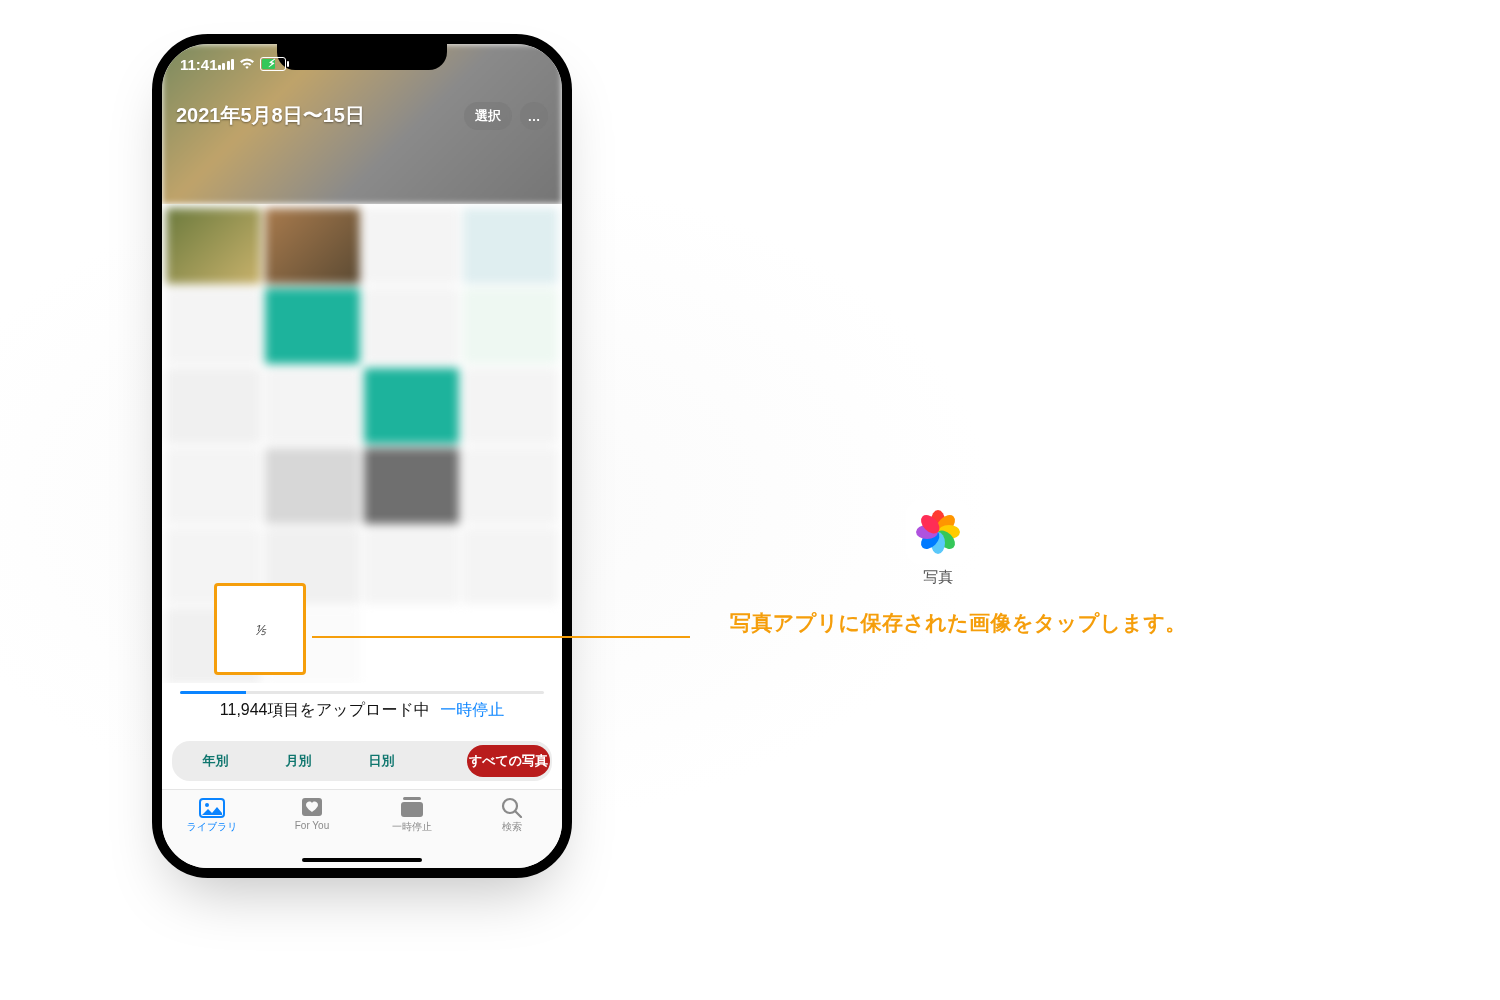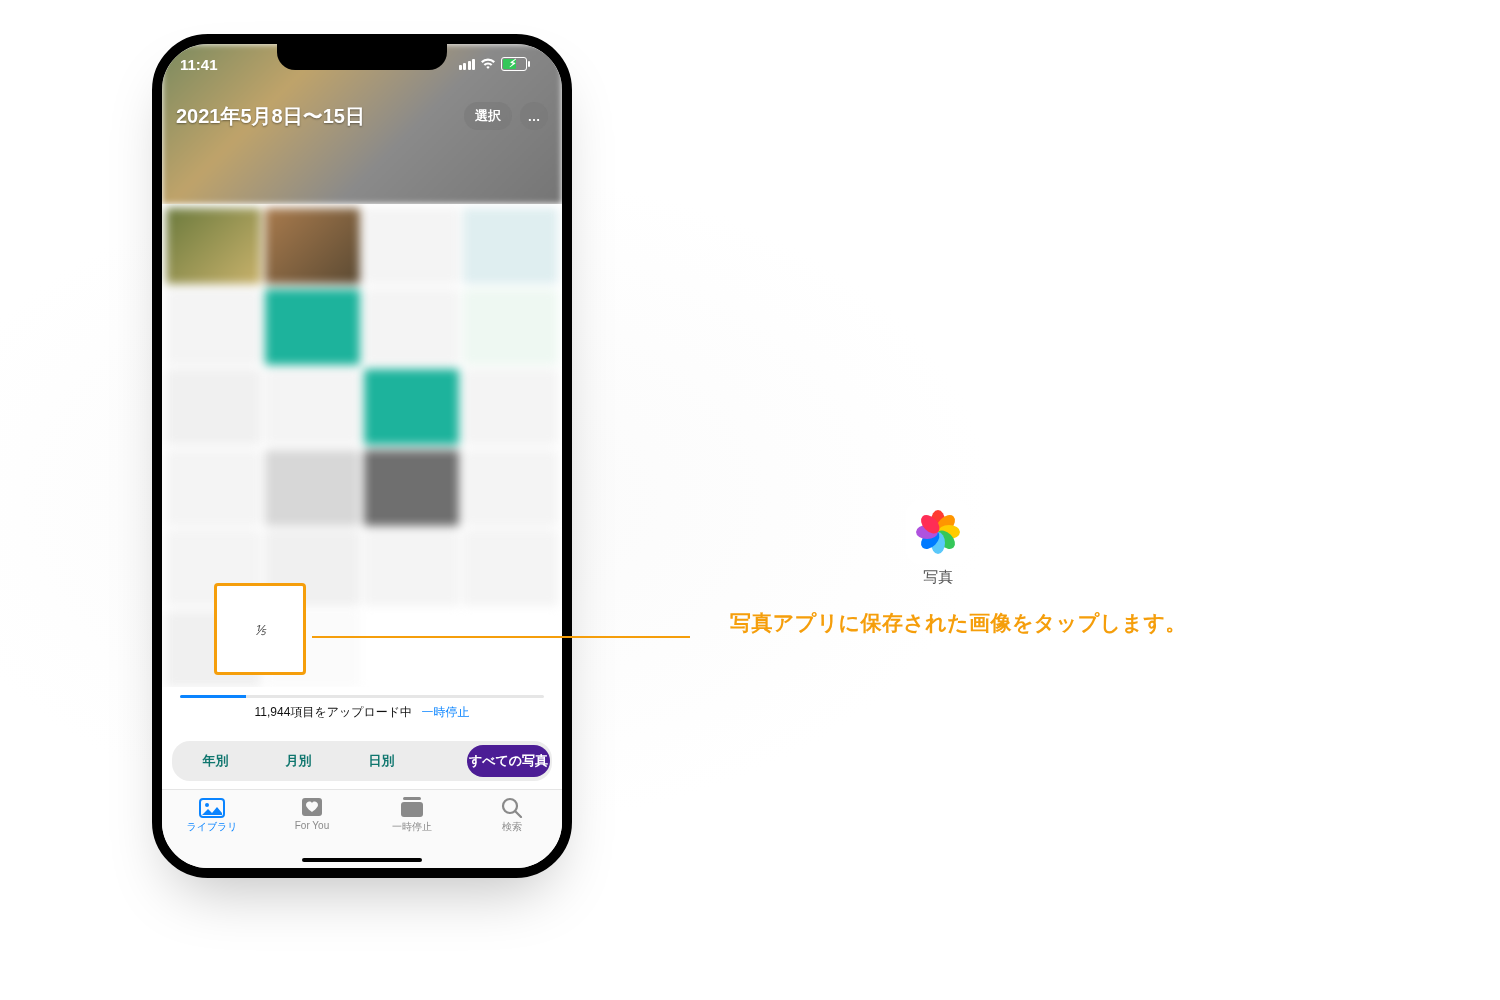--- a/index.html
+++ b/index.html
@@ -3,54 +3,54 @@
 <meta charset="utf-8">
 <style>
   html,body{margin:0;padding:0;width:1500px;height:1000px;background:#fff;font-family:-apple-system,"Hiragino Sans","Helvetica Neue",sans-serif;}
   .canvas{position:relative;width:1500px;height:1000px;background:radial-gradient(60% 55% at 30% 50%,#fafafa 0%,#ffffff 60%);}
   
   .phone{position:absolute;left:152px;top:34px;width:400px;height:824px;border:10px solid #000;border-radius:56px;background:#fff;box-shadow:0 30px 60px -20px rgba(0,0,0,.25);overflow:hidden;}
   .notch{position:absolute;top:0;left:50%;transform:translateX(-50%);width:170px;height:26px;background:#000;border-radius:0 0 18px 18px;z-index:50;}
   .screen{position:absolute;inset:0;display:flex;flex-direction:column;}
   
   .hero{position:relative;height:160px;background:linear-gradient(135deg,#7a8a5f 0%,#bfa36a 30%,#8a8a8a 60%,#757575 100%);filter:blur(3px);}
-  .status{position:absolute;top:0;left:0;right:17px;height:40px;display:flex;align-items:center;justify-content:space-between;padding:0 18px;color:#fff;font-weight:600;font-size:15px;z-index:60;filter:none;}
+  .status{position:absolute;top:0;left:0;right:17px;height:40px;display:flex;align-items:center;padding:0 18px;color:#fff;font-weight:600;font-size:15px;z-index:60;filter:none;}
   .status-right{display:flex;align-items:center;gap:5px;}
   .bars{display:inline-flex;align-items:flex-end;gap:1.5px;}
   .bars i{width:3px;background:#fff;border-radius:1px;display:block;}
   .bars i:nth-child(1){height:5px}.bars i:nth-child(2){height:7px}.bars i:nth-child(3){height:9px}.bars i:nth-child(4){height:11px}
   .batt{width:24px;height:12px;border:1.5px solid #fff;border-radius:3px;position:relative;}
   .batt::after{content:"";position:absolute;right:-4px;top:3px;width:2px;height:6px;background:#fff;border-radius:1px;}
   .batt i{position:absolute;left:1px;top:1px;bottom:1px;width:55%;background:#34c759;border-radius:1px;}
   .batt .bolt{position:absolute;left:7px;top:-1px;color:#fff;font-size:11px;line-height:12px;}
-  .titlebar{position:absolute;left:0;right:0;top:58px;display:flex;align-items:center;justify-content:space-between;padding:0 14px;z-index:60;}
+  .titlebar{position:absolute;left:0;right:0;top:58px;display:flex;justify-content:space-between;padding:0 14px;z-index:60;}
   .title{color:#fff;font-weight:700;font-size:20px;text-shadow:0 1px 2px rgba(0,0,0,.4);}
   .title-actions{display:flex;gap:8px;}
   .pill{background:rgba(120,120,120,.58);backdrop-filter:blur(2px);color:#fff;border-radius:14px;height:28px;min-width:28px;padding:0 10px;display:flex;align-items:center;justify-content:center;font-size:13px;font-weight:600;}
   .pill.round{width:28px;padding:0;}
   
   .grid{flex:1;position:relative;background:#fff;overflow:hidden;}
   .grid-blur{position:absolute;inset:0;display:grid;grid-template-columns:repeat(4,1fr);gap:4px;padding:4px 4px 0 4px;filter:blur(5px);}
   .cell{background:#e9e9e9;border-radius:2px;}
   .cA{background:linear-gradient(135deg,#6b7a3d,#c9b26c);} .cB{background:linear-gradient(135deg,#a97b4d,#5b4a33);}
   .cC{background:#f4f4f4;} .cD{background:#dfeef0;} .cE{background:#eef8f2;}
   .cF{background:#1db39c;} .cG{background:#f0f0f0;} .cH{background:#d7d7d7;}
   .cI{background:#6f6f6f;}
   .grid-blur .cell{height:76px;}
   .highlight{position:absolute;left:52px;top:379px;width:86px;height:86px;border:3px solid #f59e0b;border-radius:4px;background:#fff;z-index:30;display:flex;align-items:center;justify-content:center;color:#555;font-size:14px;font-style:italic;}
   
   .summary{padding:14px 18px 2px;text-align:center;font-weight:700;font-size:14px;color:#111;}
   .progress{height:3px;background:#e6e6e6;margin:8px 18px 6px;border-radius:2px;overflow:hidden;}
   .progress i{display:block;height:100%;width:18%;background:#0a84ff;}
-  .upload{font-size:12px;text-align:center;color:#111;}
+  .upload{font-size:16px;text-align:center;color:#111;}
   .upload a{color:#0a84ff;text-decoration:none;margin-left:6px;}
   
   .seg{margin:20px 10px 8px;background:#ececec;border-radius:18px;height:36px;display:flex;align-items:center;padding:2px;}
   .seg button{all:unset;flex:1;text-align:center;font-size:13px;font-weight:600;color:#0f766e;height:32px;line-height:32px;border-radius:16px;cursor:pointer;}
-  .seg button.active{background:#4c1d95;color:#fff;margin-left:44px;}
+  .seg button.active{background:#b91c1c;color:#fff;margin-left:44px;}
   
   .tabbar{height:72px;border-top:1px solid #e5e5e5;display:flex;align-items:flex-start;justify-content:space-around;padding-top:6px;background:#fafafa;}
   .tab{display:flex;flex-direction:column;align-items:center;gap:2px;font-size:10px;color:#8a8a8a;cursor:pointer;width:25%;}
   .tab.active{color:#0a84ff;}
   .tab .ic{width:26px;height:22px;display:flex;align-items:center;justify-content:center;}
   .hind{position:absolute;bottom:6px;left:50%;transform:translateX(-50%);width:120px;height:4px;border-radius:3px;background:#000;}
   
   .callout-line{position:absolute;left:312px;top:636px;width:378px;height:2px;background:#f59e0b;}
   .callout{position:absolute;left:690px;top:500px;}
   .appicon{width:64px;height:64px;border-radius:14px;background:#fff;display:flex;align-items:center;justify-content:center;margin:0 auto 4px;}

